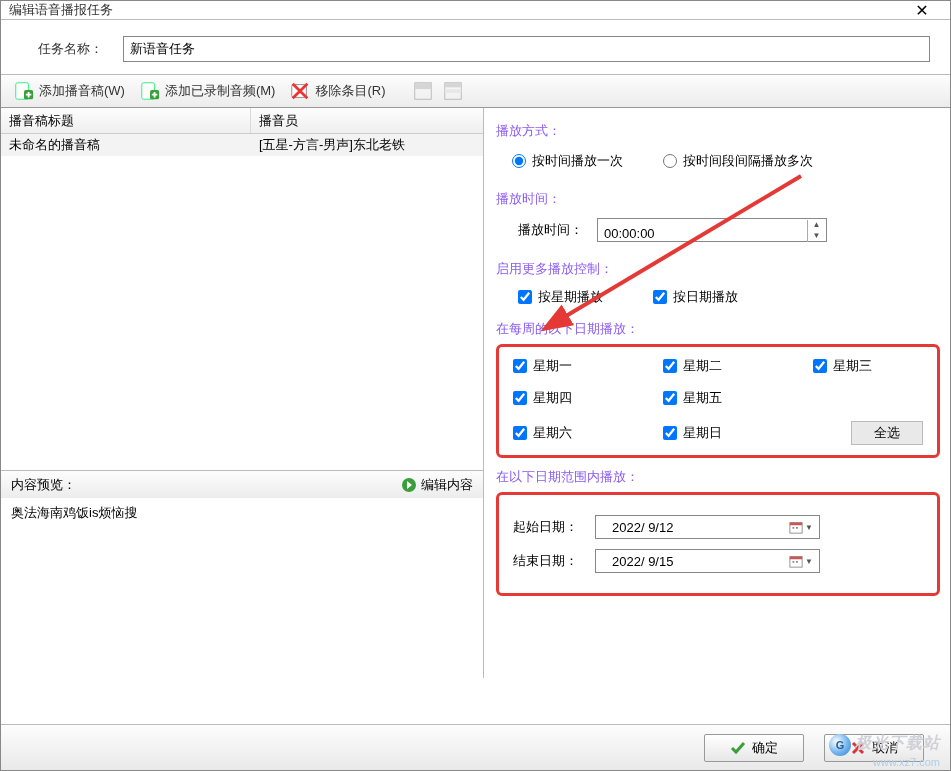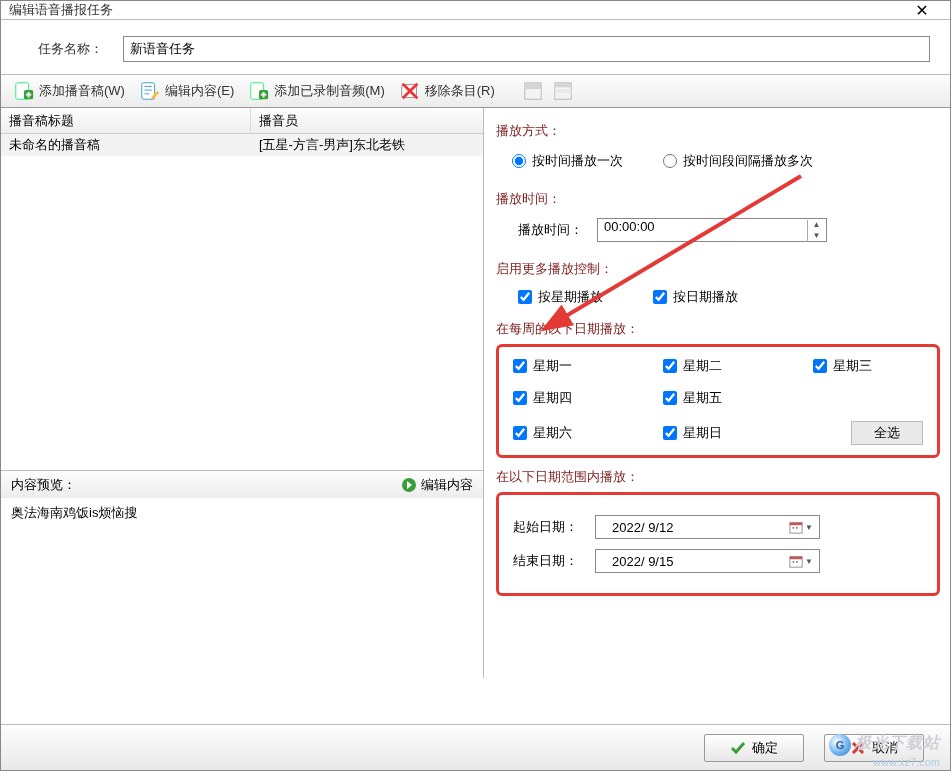--- a/index.html
+++ b/index.html
@@ -36,25 +36,25 @@
 .list-row .c1 { width:250px; padding:2px 8px; }
 .list-row .c2 { flex:1; padding:2px 8px; }
 
 
 .preview-head { height:28px; border-top:1px solid #bbb; background: linear-gradient(#fdfdfd,#ececec); display:flex; align-items:center; padding:0 10px; }
 .preview-head .pt { flex:1; }
 .preview-head .editlink { display:flex; align-items:center; gap:4px; cursor:pointer; }
 .preview-body { flex:0 0 auto; padding:6px 10px; height:180px; }
 
 
-.grp-lbl { margin: 4px 0 6px 0; color:#7f1d1d; }
+.grp-lbl { margin: 4px 0 6px 0; color:#8b5cf6; }
 .radio-row { display:flex; gap:40px; padding: 6px 0 16px 16px; }
 .radio-row label { display:flex; align-items:center; gap:6px; }
 .time-row { display:flex; align-items:center; gap:14px; padding:4px 0 14px 22px; }
-.time-input { width:230px; height:24px; border:1px solid #888; display:flex; align-items:flex-start; padding:0 6px; position:relative; }
+.time-input { width:230px; height:24px; border:1px solid #888; display:flex; align-items:flex-end; padding:0 6px; position:relative; }
 .time-input input { border:none; flex:1; outline:none; }
 .spin { width:18px; height:22px; border-left:1px solid #aaa; display:flex; flex-direction:column; position:absolute; right:1px; top:1px; }
 .spin div { flex:1; text-align:center; font-size:8px; line-height:10px; cursor:pointer; color:#555; }
 
 .chk-row { display:flex; gap:50px; padding:4px 0 10px 22px; }
 .chk-row label, .weekbox label { display:flex; align-items:center; gap:6px; }
 
 .redbox { border:3px solid #e53935; border-radius:6px; padding:10px 14px 10px 14px; margin: 4px 0 10px 0; }
 .week-grid { display:grid; grid-template-columns: 150px 150px 110px; row-gap:14px; align-items:center; }
 .sel-all { width:72px; height:24px; background:#e9e9e9; border:1px solid #bbb; cursor:pointer; text-align:center; line-height:22px; justify-self:end; }
@@ -97,30 +97,20 @@
 <div class="toolbar">
   <div class="tbtn">
     <span class="ticon">
       <svg viewBox="0 0 24 24">
           <rect x="3" y="3" width="14" height="18" rx="2" fill="#fff" stroke="#2e7"></rect>
           <rect x="12" y="11" width="10" height="10" rx="2" fill="#3a9f3a"></rect>
           <path d="M17 13v6M14 16h6" stroke="#fff" stroke-width="2"></path>
         </svg>
     </span>
     <span>添加播音稿(W)</span>
-  </div>
-  <div class="tbtn">
-    <span class="ticon">
-      <svg viewBox="0 0 24 24">
-          <rect x="3" y="3" width="14" height="18" rx="2" fill="#fff" stroke="#39c"></rect>
-          <path d="M6 7h8M6 11h8M6 15h5" stroke="#39c"></path>
-          <path d="M14 18l6-6 2 2-6 6-3 1z" fill="#fb3"></path>
-        </svg>
-    </span>
-    <span>编辑内容(E)</span>
   </div>
   <div class="tbtn">
     <span class="ticon">
       <svg viewBox="0 0 24 24">
           <rect x="3" y="3" width="14" height="18" rx="2" fill="#fff" stroke="#2e7"></rect>
           <rect x="12" y="11" width="10" height="10" rx="2" fill="#3a9f3a"></rect>
           <path d="M17 13v6M14 16h6" stroke="#fff" stroke-width="2"></path>
         </svg>
     </span>
     <span>添加已录制音频(M)</span>

